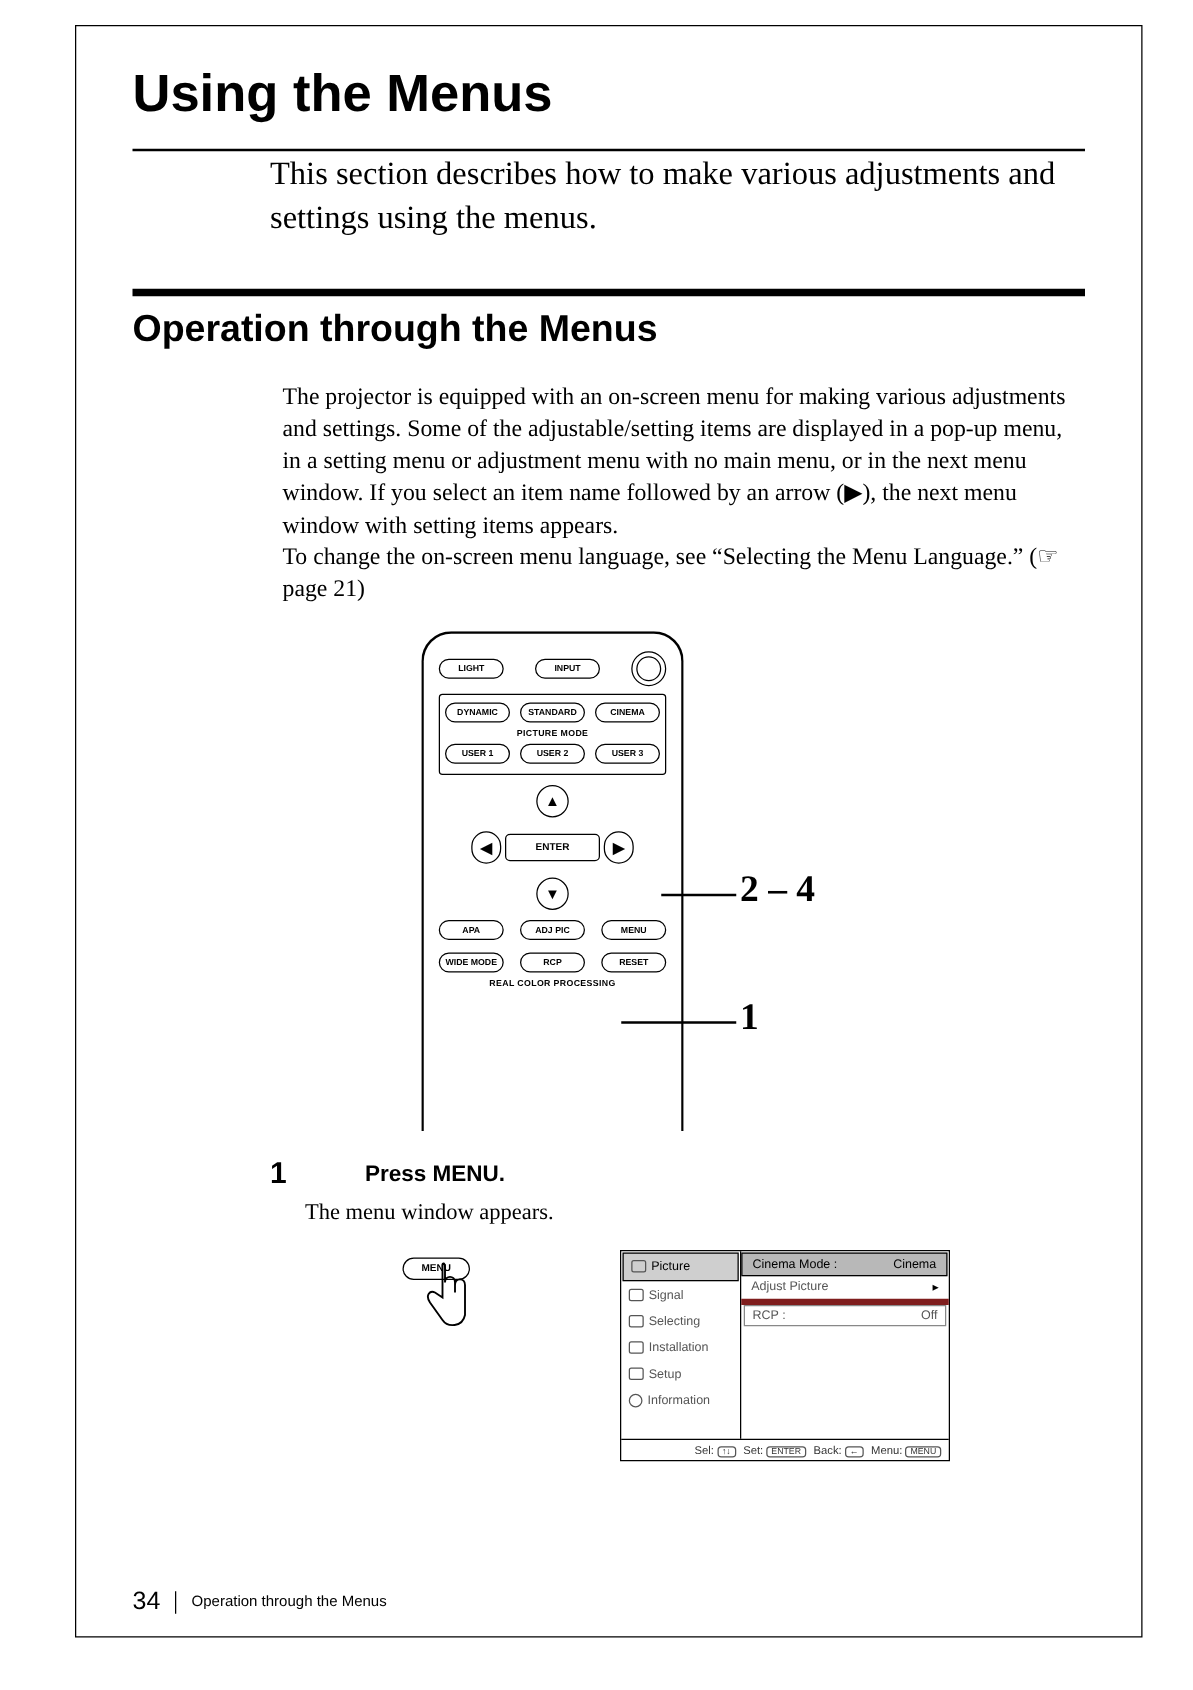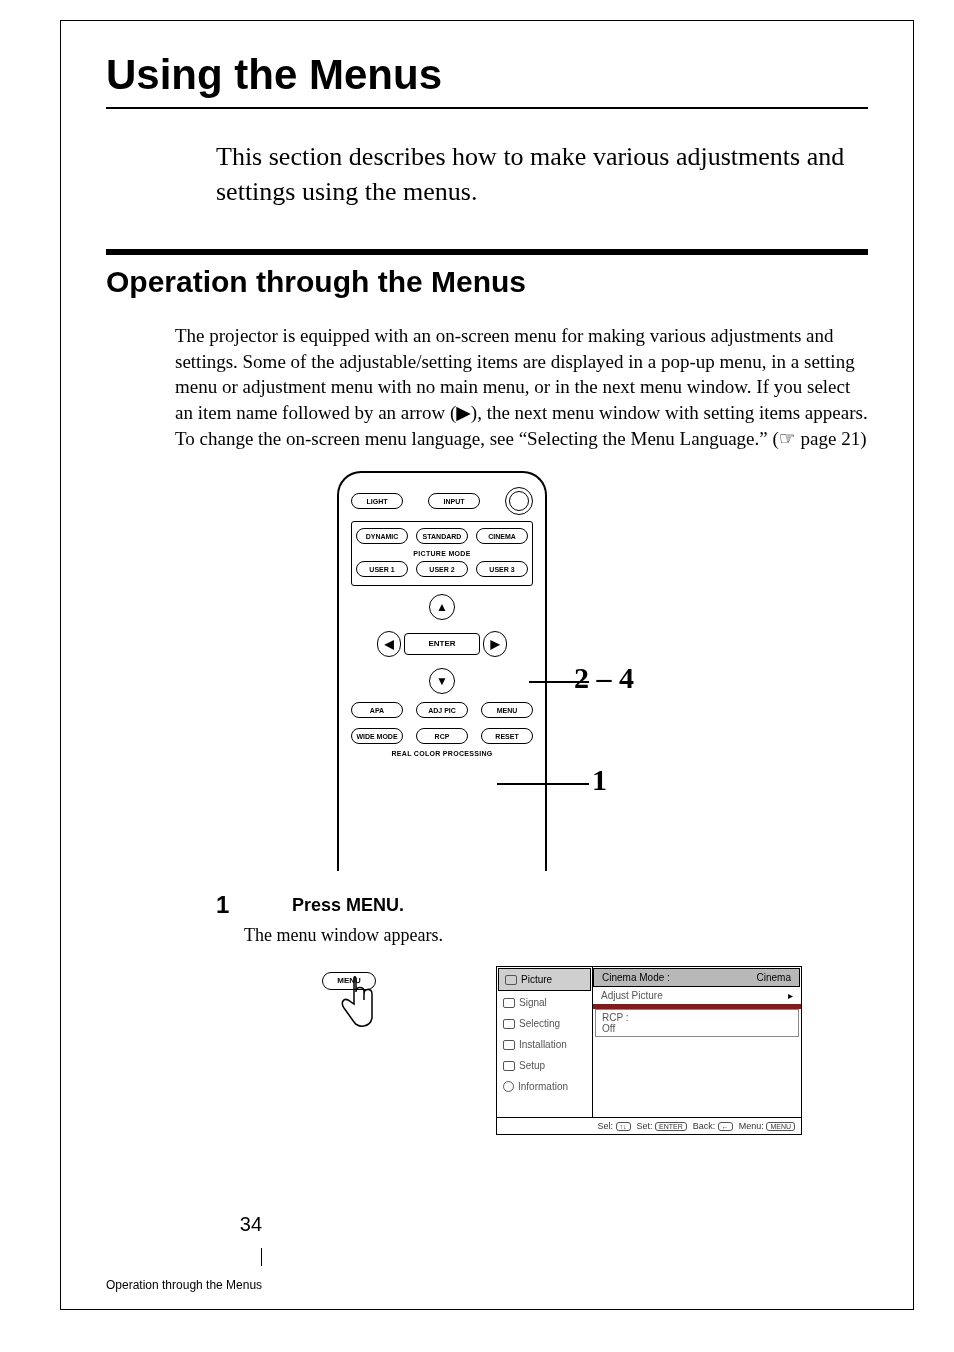--- a/index.html
+++ b/index.html
@@ -12,22 +12,21 @@
   }
   .page {
     border: 1px solid #000;
     margin: 20px 40px 20px 60px;
     height: 1290px;
     padding: 30px 45px 20px 45px;
     position: relative;
   }
   .title-block {
     border-bottom: 2px solid #000;
-    padding-bottom: 8px;
-    margin-bottom: 30px;
+    padding-bottom: 20px;
   }
   .title {
     font-family: Arial, Helvetica, sans-serif;
     font-weight: bold;
     font-size: 42px;
   }
   .intro {
     font-size: 26px;
     margin-left: 110px;
     line-height: 1.35;
@@ -39,21 +38,21 @@
     margin-bottom: 10px;
   }
   .section-title {
     font-family: Arial, Helvetica, sans-serif;
     font-weight: bold;
     font-size: 30px;
     margin-bottom: 24px;
   }
   .body-text {
     font-size: 19px;
-    margin-left: 69px;
+    margin-left: 120px;
     line-height: 1.35;
     margin-bottom: 20px;
   }
   .remote-area {
     position: relative;
     width: 380px;
     margin: 0 auto 20px auto;
     height: 400px;
   }
   .remote {
@@ -115,21 +114,21 @@
     display:flex;align-items:center;justify-content:center;font-size:12px;
   }
   .dpad .enter {
     flex:1; height:22px; border:1.5px solid #000; border-radius:4px;
     margin:0 3px; font-size:8px; line-height:19px;
   }
   .callout-line-1 {
     position:absolute; top:210px; left:232px; width:60px; height:2px; background:#000;
   }
   .callout-1 {
-    position:absolute; top:190px; left:277px; font-family: Georgia, serif;
+    position:absolute; top:190px; left:295px; font-family: Georgia, serif;
     font-weight:bold; font-size:30px;
   }
   .callout-line-2 {
     position:absolute; top:312px; left:200px; width:92px; height:2px; background:#000;
   }
   .callout-2 {
     position:absolute; top:292px; left:295px; font-family: Georgia, serif;
     font-weight:bold; font-size:30px;
   }
   .step {
@@ -154,51 +153,50 @@
   }
   .menu-pill {
     border:1.5px solid #000; border-radius:10px; width:54px; height:18px;
     font-family: Arial, sans-serif; font-size:8px; font-weight:bold;
     text-align:center; line-height:15px; position:absolute; left:6px; top:6px;
   }
   .finger {
     position:absolute; left:18px; top:8px; width:44px; height:60px;
   }
   .osd {
-    width: 306px; border:1.5px solid #000; font-family: Arial, sans-serif;
+    width: 264px; border:1.5px solid #000; font-family: Arial, sans-serif;
     font-size:10px;
   }
   .osd-row { display:flex; }
   .osd-left {
     width:96px; border-right:1px solid #000; 
   }
   .osd-tab {
     padding:5px 6px; display:flex; align-items:center; gap:4px;
     border-bottom: none; color:#555;
   }
   .osd-tab.sel { background:#cfcfcf; color:#000; border:1px solid #000; margin:1px; }
   .osd-icon { width:12px; height:10px; border:1px solid #555; display:inline-block; border-radius:2px; flex-shrink:0; }
   .osd-icon.circ { border-radius:50%; width:11px; height:11px; }
   .osd-right { flex:1; }
   .osd-field {
     display:flex; padding:3px 8px; border-bottom:5px solid #7f1d1d; color:#555;
     justify-content:space-between;
   }
   .osd-field.hl { background:#b8b8b8; color:#000; border:1px solid #000; margin:1px 1px 0 0; }
-  .osd-sub { border:1px solid #888; margin:0 2px 19px 2px; padding:2px 6px; display:flex; justify-content:space-between; color:#555;flex-direction:column; }
+  .osd-sub { border:1px solid #888; margin:0 2px 19px 2px; padding:2px 6px; display:flex; justify-content:space-between; color:#555; }
   .osd-footer {
     border-top:1px solid #000; padding:3px 6px; text-align:right;
     font-size:9px; color:#333; display:flex; justify-content:flex-end; gap:6px;
   }
   .key { border:1px solid #555; border-radius:3px; padding:0 3px; font-size:7px; }
   .footer {
     position:absolute; bottom: 16px; left: 45px;
-    display:flex; align-items:flex-end; gap:12px;
-    font-family: Arial, Helvetica, sans-serif;
-    flex-direction: column;
+    display:flex; align-items:center; gap:12px;
+    font-family: Arial, Helvetica, sans-serif;
   }
   .footer .pg { font-size:20px; }
   .footer .sep { width:1px; height:18px; background:#000; }
   .footer .ft { font-size:12px; padding-bottom:1px; }
   .arrow-right::after { content:"▸"; font-size:10px; color:#000; }
 </style>
 </head>
 <body>
 
 <div class="page">

